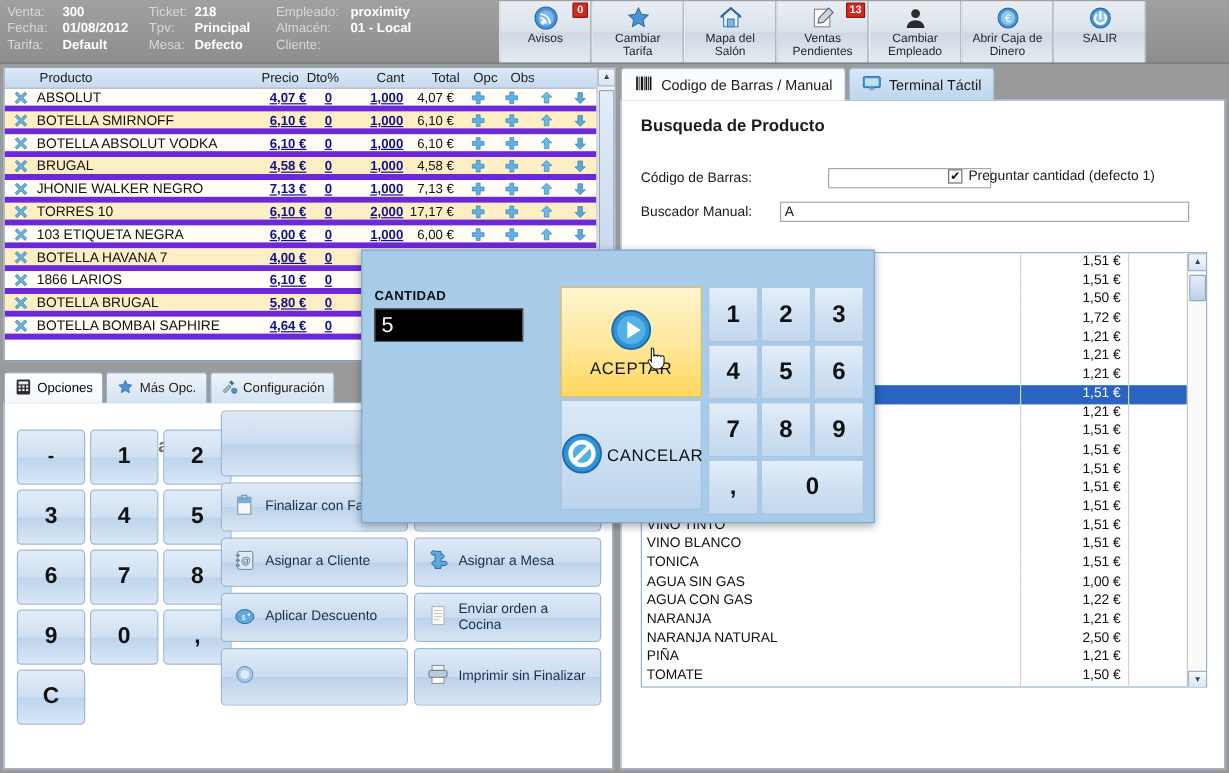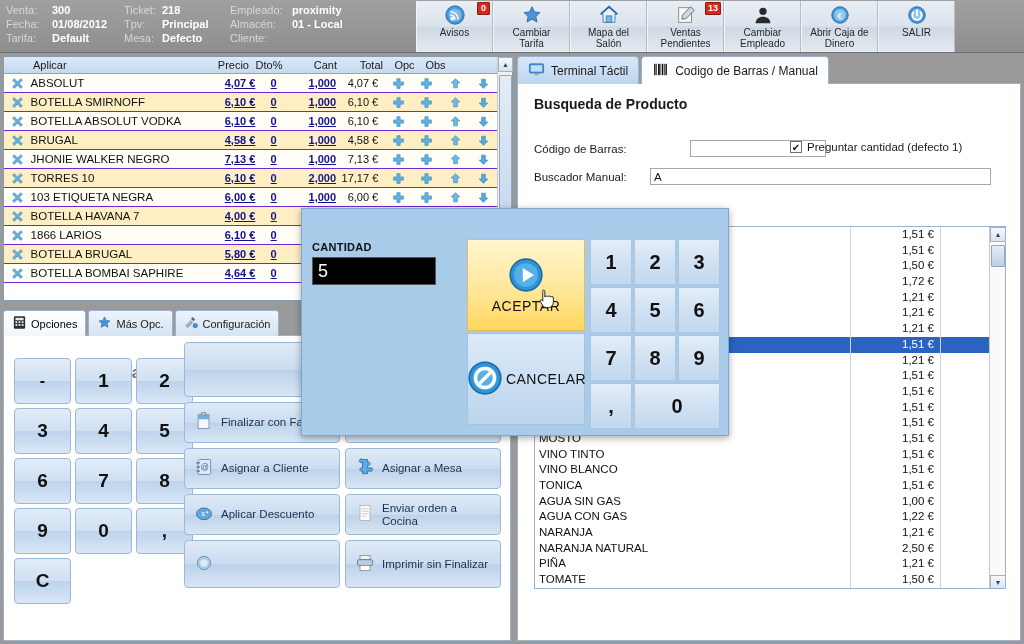--- a/index.html
+++ b/index.html
@@ -57,21 +57,21 @@
     font-size:11px; color:#1b1b1b;
   }
   .tk-scroll{ position:absolute; right:0; top:0; width:15px; height:245px;
      background:#f0f0f0; border-left:1px solid #c8c8c8; }
   .sb-arrow{ width:15px; height:15px; background:linear-gradient(to bottom,#f6f8fb,#d9e4f0);
      border:1px solid #9fb4cc; display:flex;align-items:center;justify-content:center;
      font-size:7px; color:#2b4a6f; cursor:pointer;}
   .sb-thumb{ position:absolute; width:13px; left:1px; background:linear-gradient(to bottom,#e4ecf7,#bcd0e8);
      border:1px solid #8fa8c4; border-radius:1px; }
   .tk-rows{ position:absolute; left:0; top:17px; width:494px; }
-  .tk-row{ height:19px; display:flex; align-items:center; border-bottom:1px solid #6d28d9; }
+  .tk-row{ height:19px; display:flex; align-items:flex-end; border-bottom:5px solid #6d28d9; }
   .tk-row.alt{ background:#fdeec4; }
   .tk-row.norm{ background:#fffdf5; }
   .c-del{ width:29px; display:flex; align-items:center; justify-content:center; }
   .c-prod{ width:195px; font-size:11.5px; color:#111; }
   .c-price{ width:50px; text-align:right; font-size:11px; font-weight:bold; color:#12128f;
       text-decoration:underline; cursor:pointer; }
   .c-dto{ width:40px; text-align:center; font-size:11px; font-weight:bold; color:#12128f;
       text-decoration:underline; cursor:pointer; }
   .c-cant{ width:48px; text-align:right; font-size:11px; font-weight:bold; color:#12128f;
       text-decoration:underline; cursor:pointer; }
@@ -140,21 +140,21 @@
   .tinput{
     border:1px solid #a8a8a8; height:17px; background:#fff;
     font-family:"Liberation Sans", sans-serif; font-size:11.5px; color:#111;
     padding:0 3px; outline:none;
   }
   .chk-row{ position:absolute; display:flex; align-items:center; gap:5px; font-size:11.5px; color:#1b1b1b;}
   .chkbox{ width:12px; height:12px; border:1px solid #6f6f6f; background:#fff;
       display:flex; align-items:center; justify-content:center; font-size:10px; color:#111; cursor:pointer;}
   .list-box{
     position:absolute; left:16px; top:126px; width:472px; height:363px;
-    border:1px solid #9ab2cc; background:#fff; overflow:hidden;margin-top:16px;
+    border:1px solid #9ab2cc; background:#fff; overflow:hidden;
   }
   .lrow{ height:15.7px; display:flex; align-items:center; font-size:11.5px; color:#111; }
   .lrow.sel{ background:#2a64c0; color:#fff; }
   .lname{ flex:1; padding-left:4px; border-right:1px solid #d4d4d4; height:15.7px; line-height:15.7px;}
   .lprice{ width:90px; text-align:right; padding-right:6px; border-right:1px solid #d4d4d4;
       height:15.7px; line-height:15.7px; }
   .lrest{ width:64px; }
   .lsb{ position:absolute; right:0; top:0; width:16px; height:363px; background:#fafafa;
       border-left:1px solid #c8c8c8; }
 
@@ -308,21 +308,21 @@
               <path d="M8.6 8.6a5 5 0 1 0 6.8 0" stroke="#fff" stroke-width="2" fill="none"></path>
             </svg>
         </span>
         <span class="cap">SALIR</span>
       </div>
     </div>
   </div>
 
   <div class="ticket-panel">
     <div class="tk-head">
-      <span class="hdr-prod">Aplicar</span>
+      <span class="hdr-prod">Producto</span>
       <span class="hdr-price">Precio</span>
       <span class="hdr-dto">Dto%</span>
       <span class="hdr-cant">Cant</span>
       <span class="hdr-total">Total</span>
       <span class="hdr-opc">Opc</span>
       <span class="hdr-obs">Obs</span>
     </div>
     <div class="tk-rows" id="ticket-rows">
         <div class="tk-row norm">
           <span class="c-del">
@@ -836,46 +836,46 @@
               </svg>
           </span>
           <span>Imprimir sin Finalizar</span>
         </div>
       </div>
     </div>
   </div>
 
   <div class="right-wrap">
     <div class="tabs-r">
-      <div class="tabr active">
-        <span>
-          <svg viewBox="0 0 24 24" width="17" height="17">
-              <rect x="2" y="4" width="20" height="13" rx="1.5" fill="#4a94d6" stroke="#2a6ba8"></rect>
-              <rect x="4" y="6" width="16" height="9" fill="#bfe0f6"></rect>
-              <rect x="9" y="17" width="6" height="3" fill="#8da4b5"></rect>
-            </svg>
-        </span>
-        <span>Terminal Táctil</span>
-      </div>
       <div class="tabr">
         <span>
           <svg viewBox="0 0 24 24" width="17" height="17">
               <g fill="#111">
                 <rect x="3" y="4" width="2" height="16"></rect>
                 <rect x="6" y="4" width="1" height="16"></rect>
                 <rect x="8.5" y="4" width="2.5" height="16"></rect>
                 <rect x="12" y="4" width="1" height="16"></rect>
                 <rect x="14" y="4" width="2" height="16"></rect>
                 <rect x="17" y="4" width="1" height="16"></rect>
                 <rect x="19" y="4" width="2" height="16"></rect>
               </g>
             </svg>
         </span>
         <span>Codigo de Barras / Manual</span>
       </div>
+      <div class="tabr active">
+        <span>
+          <svg viewBox="0 0 24 24" width="17" height="17">
+              <rect x="2" y="4" width="20" height="13" rx="1.5" fill="#4a94d6" stroke="#2a6ba8"></rect>
+              <rect x="4" y="6" width="16" height="9" fill="#bfe0f6"></rect>
+              <rect x="9" y="17" width="6" height="3" fill="#8da4b5"></rect>
+            </svg>
+        </span>
+        <span>Terminal Táctil</span>
+      </div>
     </div>
 
     <div class="search-panel">
       <div class="sp-title">Busqueda de Producto</div>
 
       <div class="fld-row" style="left:16px; top:56px;gap:40px;">
         <span class="fld-lbl" style="width:116px;">Código de Barras:</span>
         <input class="tinput" style="width: 136px;" value="">
       </div>
 

